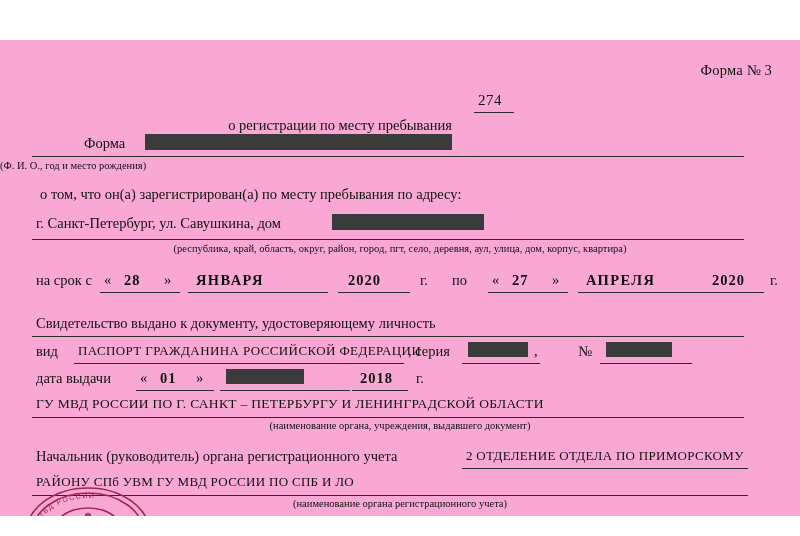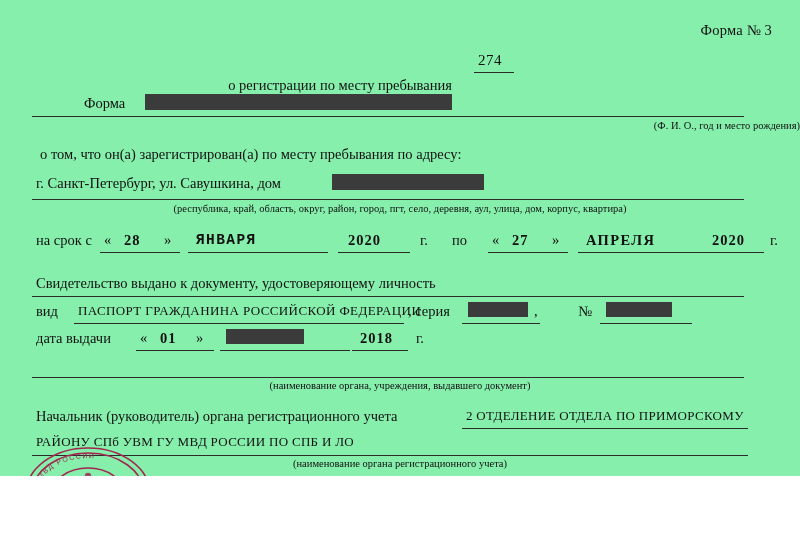--- a/index.html
+++ b/index.html
@@ -8,22 +8,23 @@
     background: #ffffff;
   }
   body {
     font-family: "Liberation Serif", serif;
     color: #111111;
   }
   #page {
     position: relative;
     width: 800px;
     height: 476px;
-    background: #86efac;
+    background: #f9a8d4;
     overflow: hidden;
+    margin-top: 40px;
   }
   .abs { position: absolute; }
 
   .form-no {
     top: 22px;
     right: 28px;
     font-size: 14.5px;
     letter-spacing: 0.2px;
   }
 
@@ -67,37 +68,37 @@
   .rule-thin { border-bottom: 1px solid #444; }
 
   .redact { background: #3b3b3b; }
 
   
   .l1-label { top: 95px; left: 84px; }
   .l1-redact { top: 94px; left: 145px; width: 307px; height: 16px; }
   .l1-text { top: 95px; left: 455px; font-size: 13.5px; letter-spacing: 0.2px; }
   .l1-rule { top: 116px; left: 32px; width: 712px; }
 
-  .hint1 { top: 120px; left: 0; width: 800px; text-align: right; }
+  .hint1 { top: 120px; left: 0; width: 800px; text-align: left; }
 
   .l2 { top: 146px; left: 40px; }
 
   .l3-text { top: 175px; left: 36px; }
   .l3-redact { top: 174px; left: 332px; width: 152px; height: 16px; }
   .l3-rule { top: 199px; left: 32px; width: 712px; }
 
   .hint2 { top: 203px; left: 0; width: 800px; text-align: center; }
 
   
   .l4-a { top: 232px; left: 36px; }
   .l4-q1 { top: 232px; left: 104px; }
   .l4-d1 { top: 232px; left: 124px; font-weight: bold; letter-spacing: 1px; }
   .l4-q2 { top: 232px; left: 164px; }
   .l4-rule1 { top: 252px; left: 100px; width: 80px; }
-  .l4-month1 { top: 232px; left: 196px; font-weight: bold; letter-spacing: 1.4px; font-family: Liberation Mono, monospace; }
+  .l4-month1 { top: 232px; left: 196px; font-weight: bold; letter-spacing: 1.4px; }
   .l4-rule2 { top: 252px; left: 188px; width: 140px; }
   .l4-y1 { top: 232px; left: 348px; font-weight: bold; letter-spacing: 1px; }
   .l4-rule3 { top: 252px; left: 338px; width: 72px; }
   .l4-g1 { top: 232px; left: 420px; }
   .l4-po { top: 232px; left: 452px; }
   .l4-q3 { top: 232px; left: 492px; }
   .l4-d2 { top: 232px; left: 512px; font-weight: bold; letter-spacing: 1px; }
   .l4-q4 { top: 232px; left: 552px; }
   .l4-rule4 { top: 252px; left: 488px; width: 80px; }
   .l4-month2 { top: 232px; left: 586px; font-weight: bold; letter-spacing: 1.4px; }
@@ -230,20 +231,21 @@
   <div class="abs l7-q1 lbl">«</div>
   <div class="abs l7-d lbl">01</div>
   <div class="abs l7-q2 lbl">»</div>
   <div class="abs l7-rule1 rule"></div>
   <div class="abs l7-redact redact"></div>
   <div class="abs l7-rule2 rule"></div>
   <div class="abs l7-y lbl">2018</div>
   <div class="abs l7-rule3 rule"></div>
   <div class="abs l7-g lbl">г.</div>
 
+  <div class="abs l8">ГУ  МВД  РОССИИ  ПО  Г. САНКТ – ПЕТЕРБУРГУ  И  ЛЕНИНГРАДСКОЙ ОБЛАСТИ</div>
   <div class="abs l8-rule rule"></div>
   <div class="abs hint3 lbl-sm">(наименование органа, учреждения, выдавшего документ)</div>
 
   <div class="abs l9-label lbl">Начальник (руководитель) органа регистрационного учета</div>
   <div class="abs l9-org">2 ОТДЕЛЕНИЕ ОТДЕЛА  ПО ПРИМОРСКОМУ</div>
   <div class="abs l9-rule rule"></div>
   <div class="abs l10-org">РАЙОНУ СПб УВМ  ГУ  МВД РОССИИ  ПО СПБ  И  ЛО</div>
   <div class="abs l10-rule rule"></div>
   <div class="abs hint4 lbl-sm">(наименование органа регистрационного учета)</div>
 

